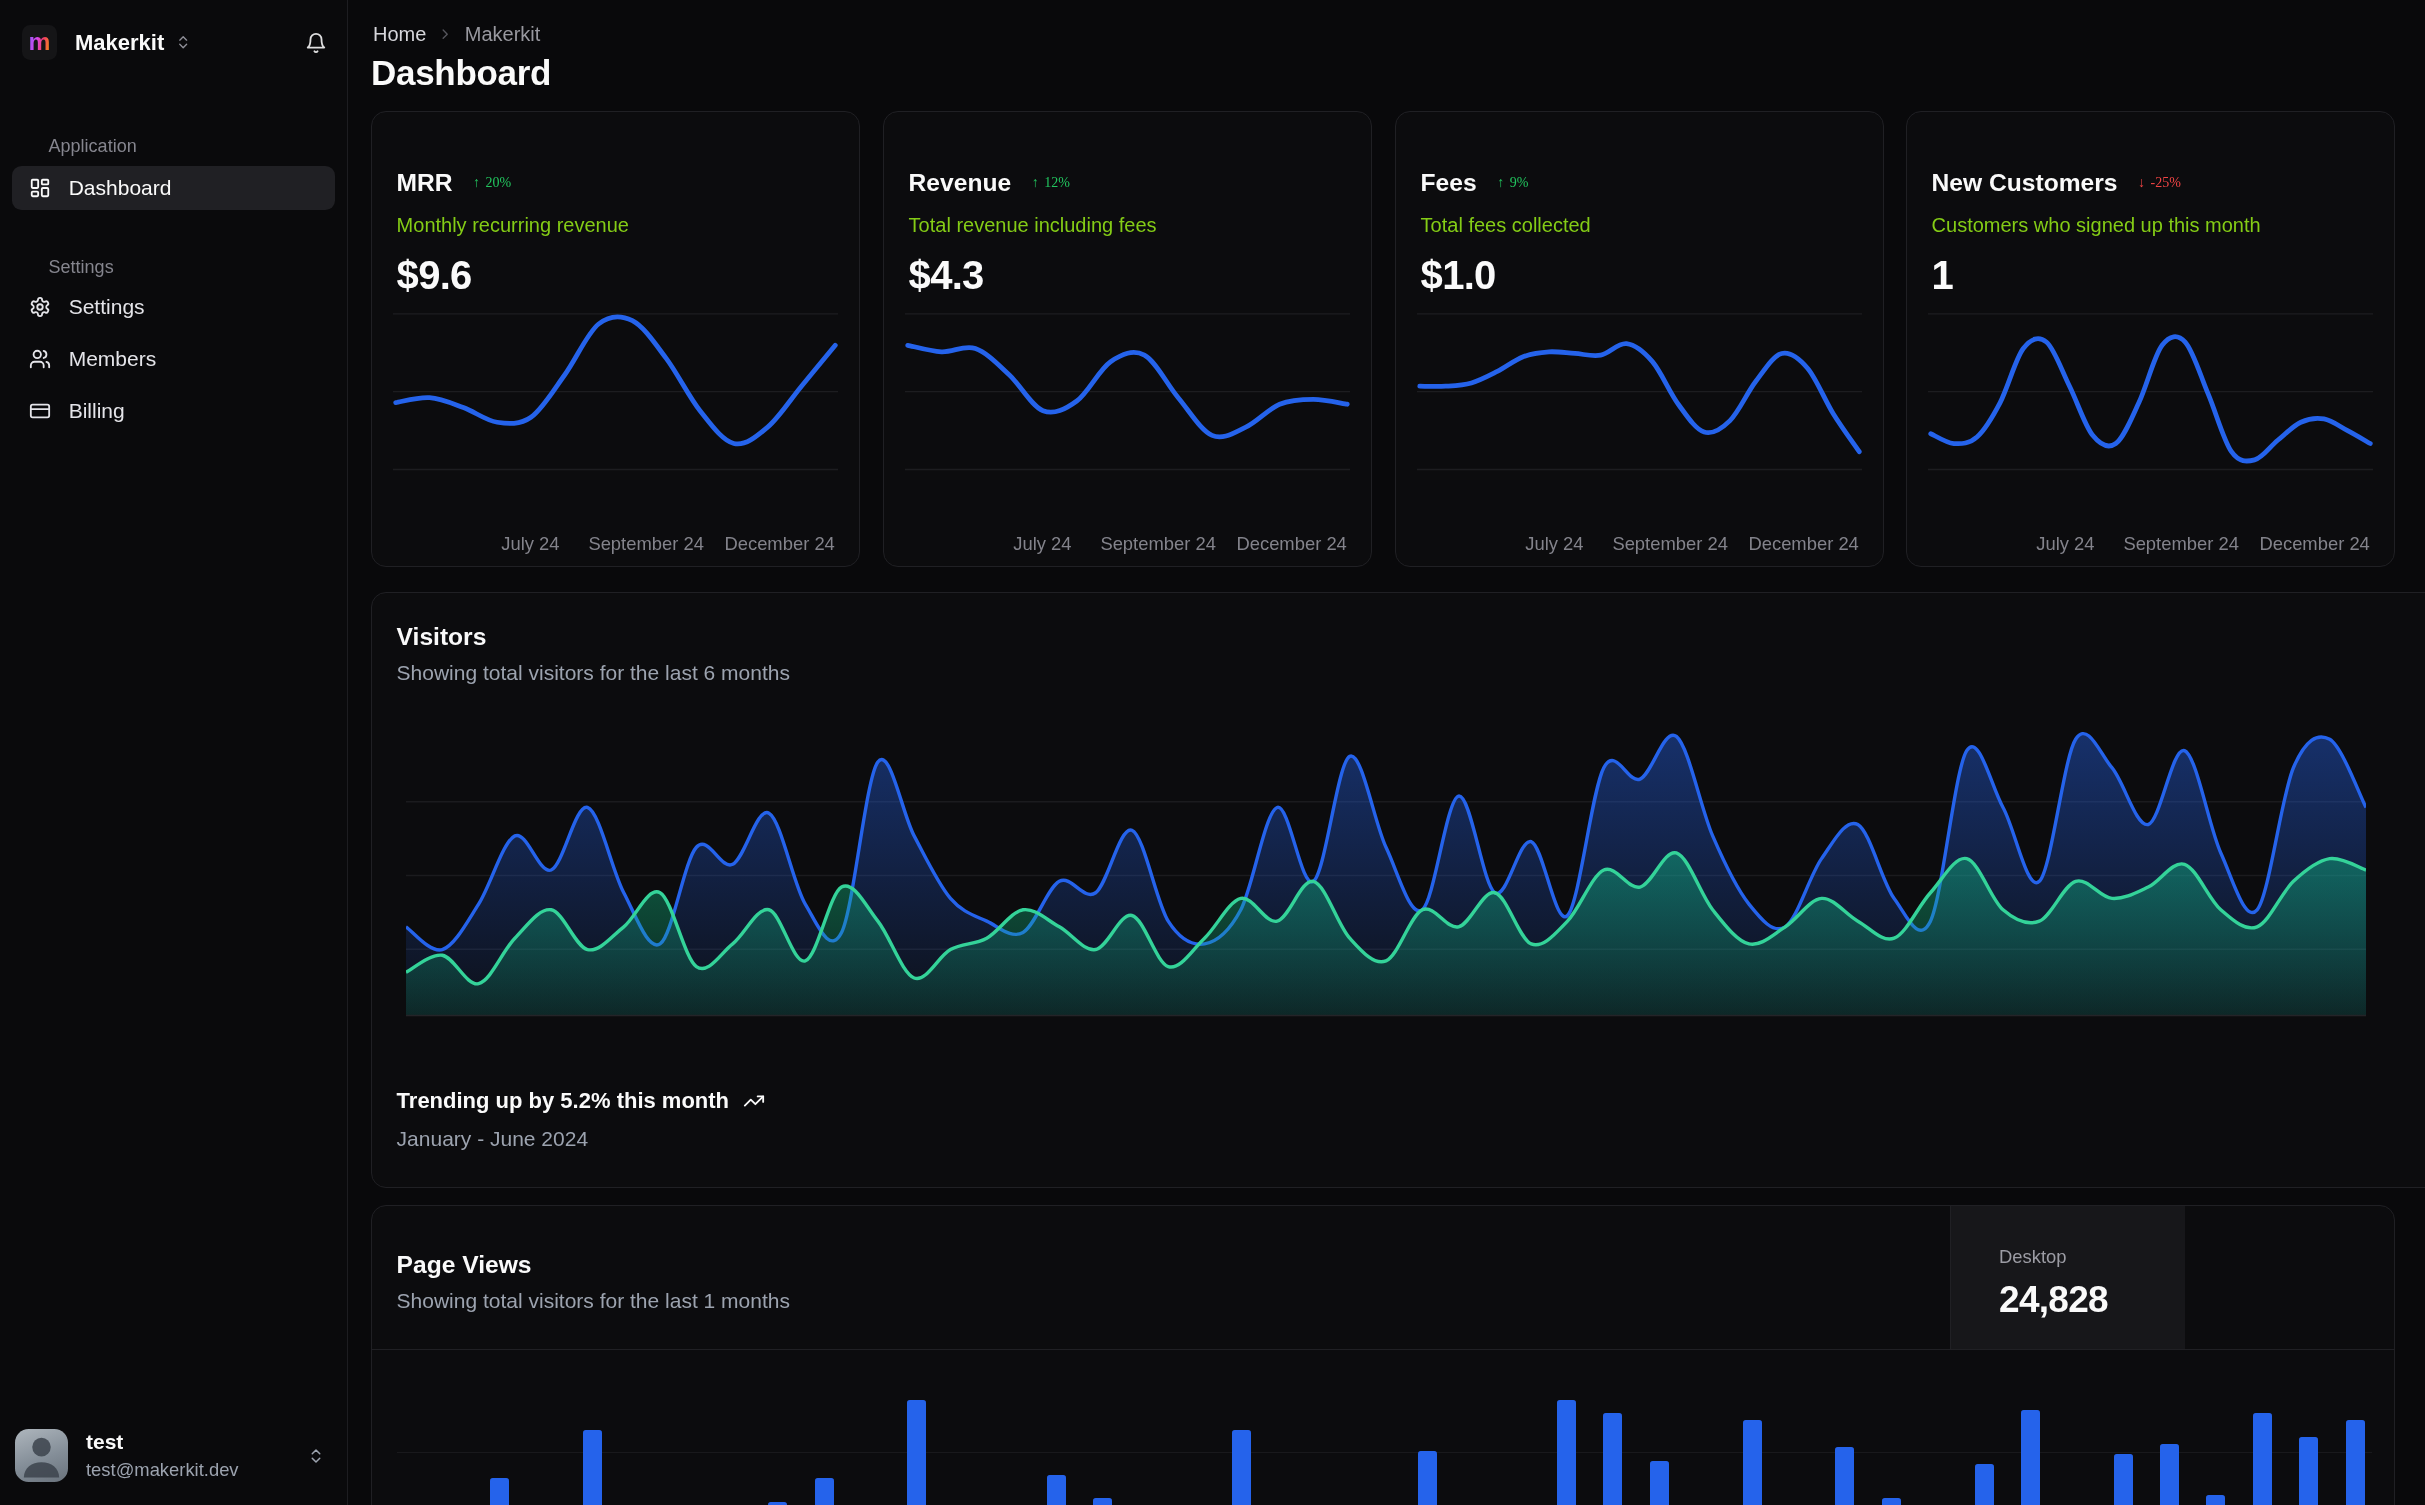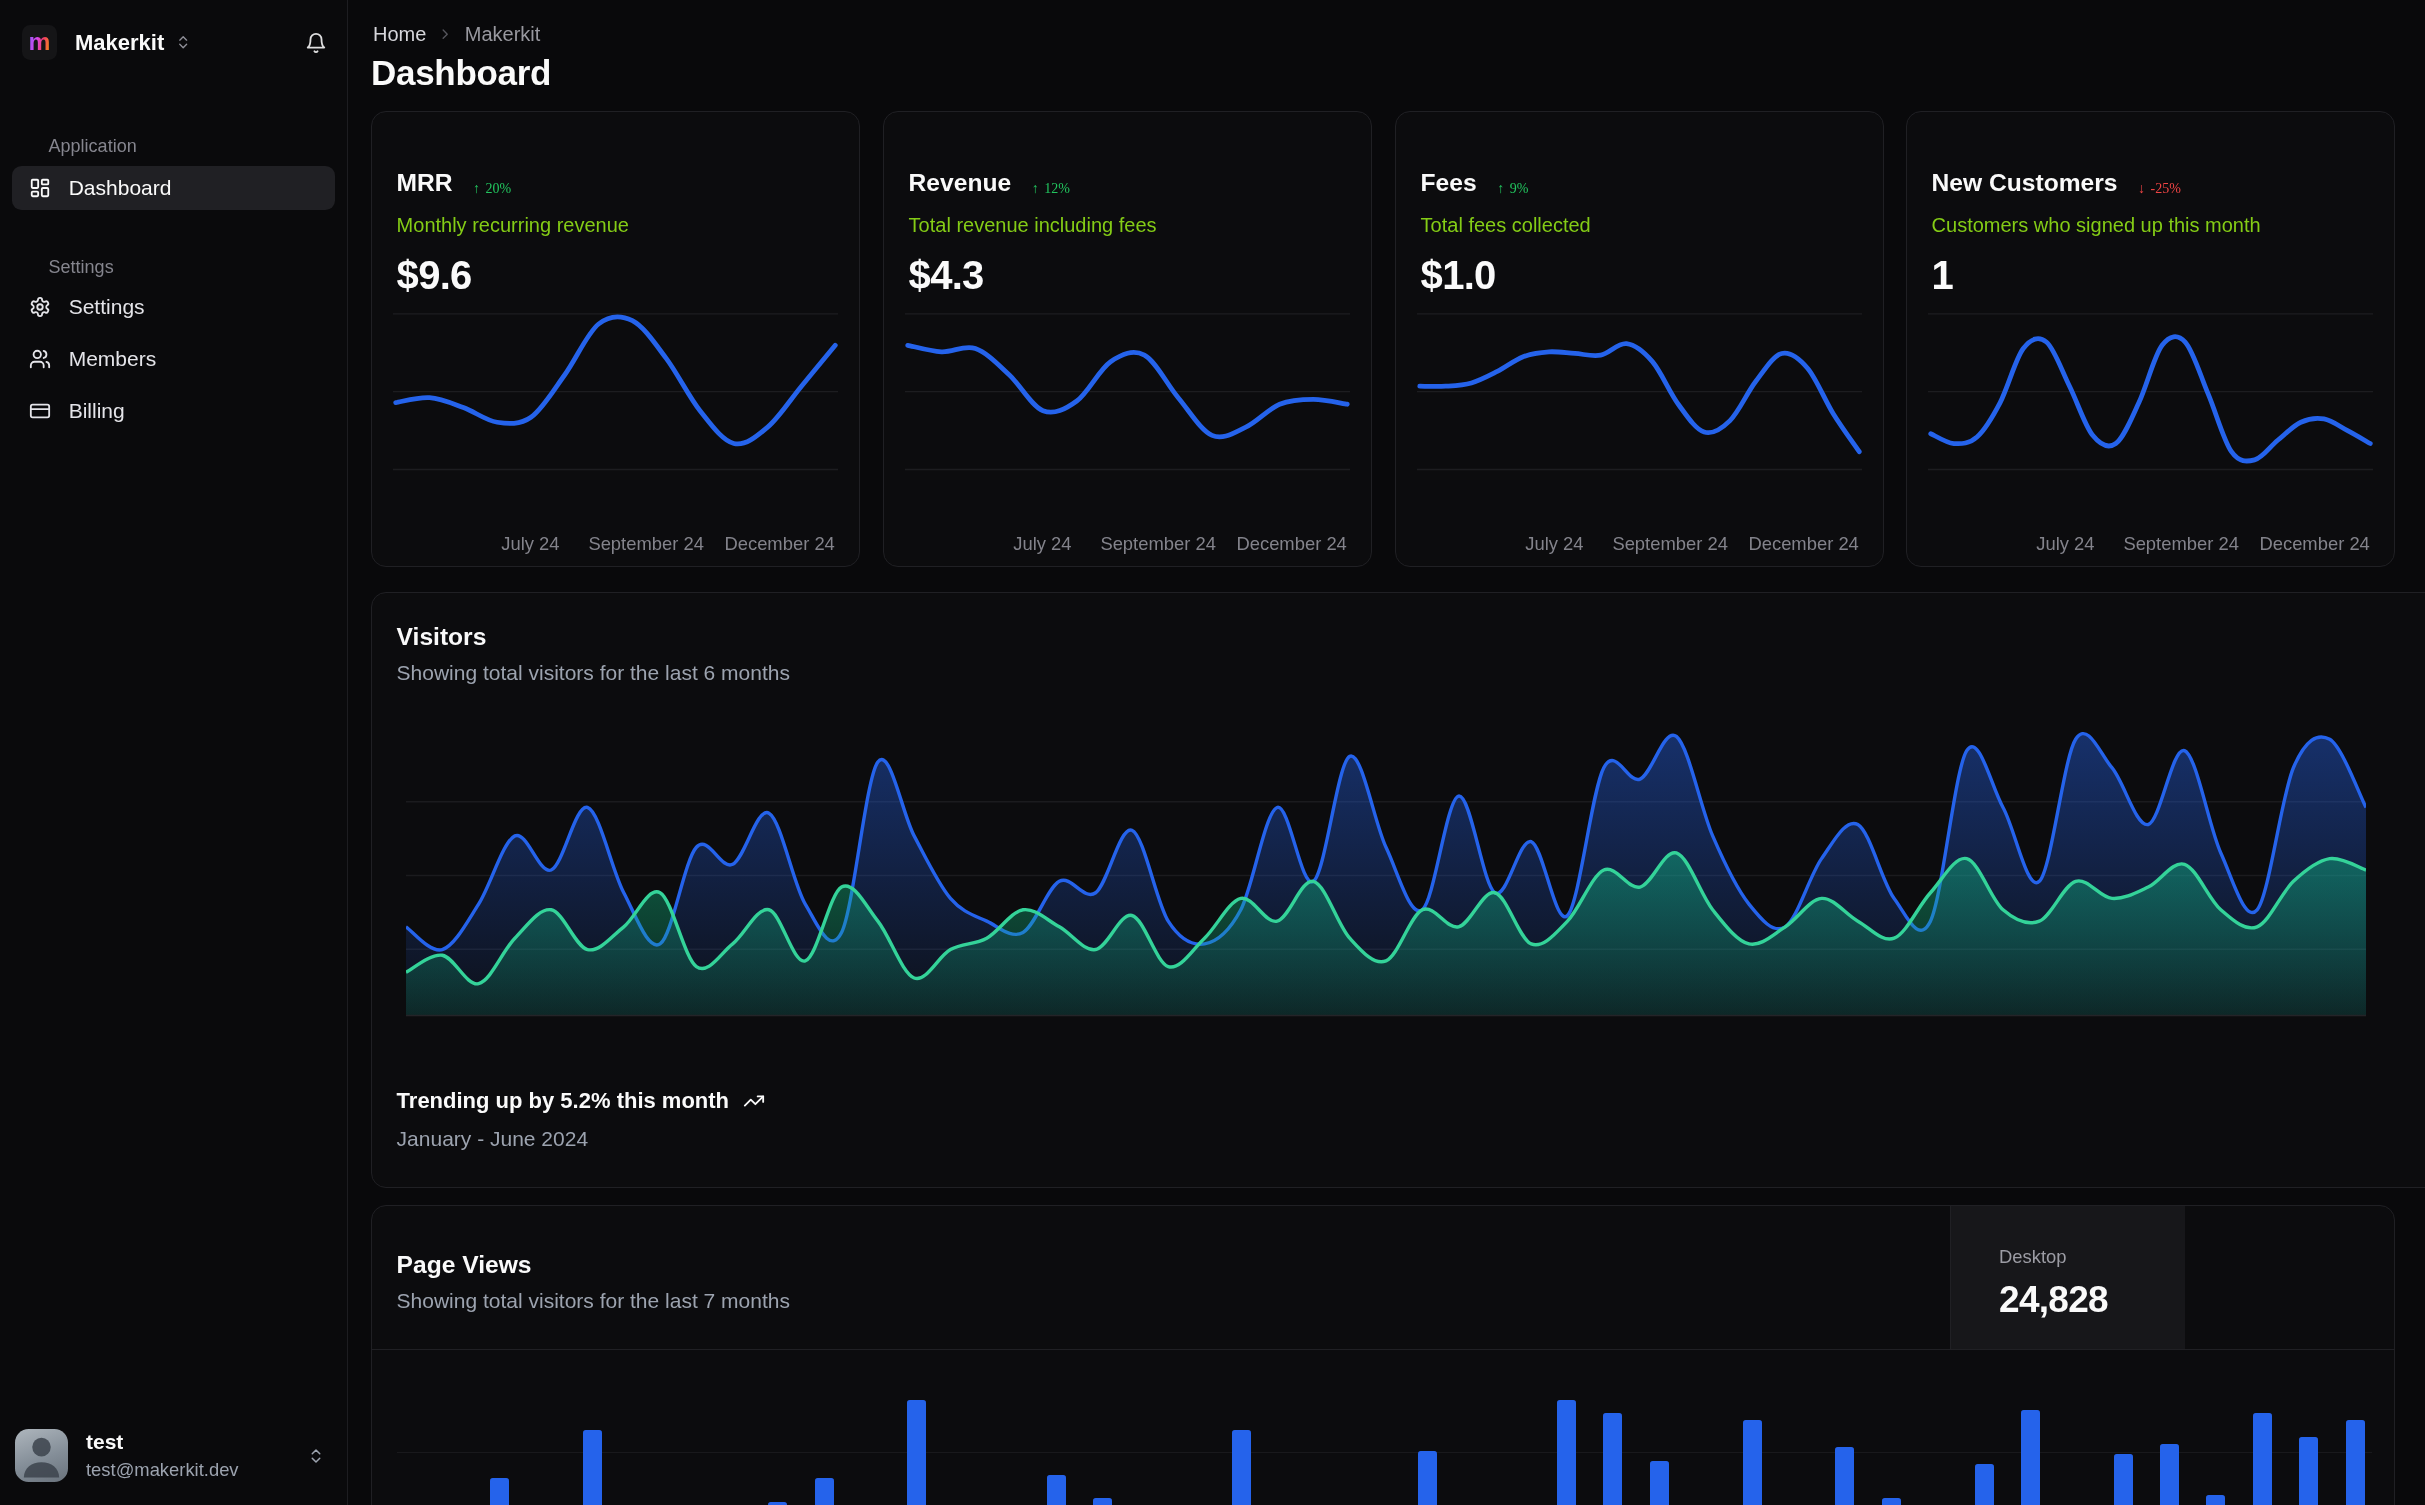--- a/index.html
+++ b/index.html
@@ -47,21 +47,21 @@
   .bc-sep { color:#55555c; display:flex; }
   .bc-sep svg { width:16.4px; height:16.4px; }
   .bc-current { color:#98989f; }
   .page-title { position:absolute; left:371px; top:53px; font-size:35px; font-weight:700; letter-spacing:-0.3px; color:#fafafa; }
 
   
   .card { position:absolute; background:#0c0c0e; border:1.4px solid #202024; border-radius:15px; }
 
   
   .stat-card { top:111px; width:489px; height:456px; }
-  .stat-head { position:absolute; left:24.6px; top:57px; display:flex; align-items:flex-end; gap:20.5px; }
+  .stat-head { position:absolute; left:24.6px; top:57px; display:flex; align-items:center; gap:20.5px; }
   .stat-title { font-size:24.6px; font-weight:600; color:#fafafa; }
   .trend { font-size:14px; font-weight:500;font-family:Liberation Serif, serif; }
   .trend.up { color:#22c55e; }
   .trend.down { color:#ef4444; }
   .trend .arr { margin-right:5.5px; }
   .stat-sub { position:absolute; left:24.6px; top:102px; font-size:20px; color:#84cc16; }
   .stat-value { position:absolute; left:24.6px; top:141px; font-size:40px; font-weight:700; color:#fafafa; letter-spacing:-0.7px; }
   .spark-svg { position:absolute; left:20.5px; top:191px; width:445px; height:191px; }
   .spark-labels { position:absolute; left:20.5px; top:401px; width:445px; height:24.6px; font-size:18.4px; color:#83838b; }
   .spark-labels span { position:absolute; transform:translateX(-50%); white-space:nowrap;margin-top:20px; }
@@ -300,21 +300,21 @@
     <svg class="ic" viewBox="0 0 24 24">
         <path d="M22 7 13.5 15.5 8.5 10.5 2 17"></path>
         <path d="M16 7h6v6"></path>
       </svg>
   </div>
   <div class="vis-foot-sub">January - June 2024</div>
 </div>
 
 <div class="card pv-card">
   <div class="pv-title">Page Views</div>
-  <div class="pv-sub">Showing total visitors for the last 7 months</div>
+  <div class="pv-sub">Showing total visitors for the last 1 months</div>
 
   <div id="pv-desktop" class="pv-toggle selected">
     <div class="pv-toggle-label">Desktop</div>
     <div class="pv-toggle-value">24,828</div>
   </div>
   <div class="pv-header-border"></div>
 
   <div id="pv-bars" class="bars">
     <div class="gridline"></div>
   <div class="bar" style="left: 93px; height: 174px; background: rgb(37, 99, 235);"></div>

